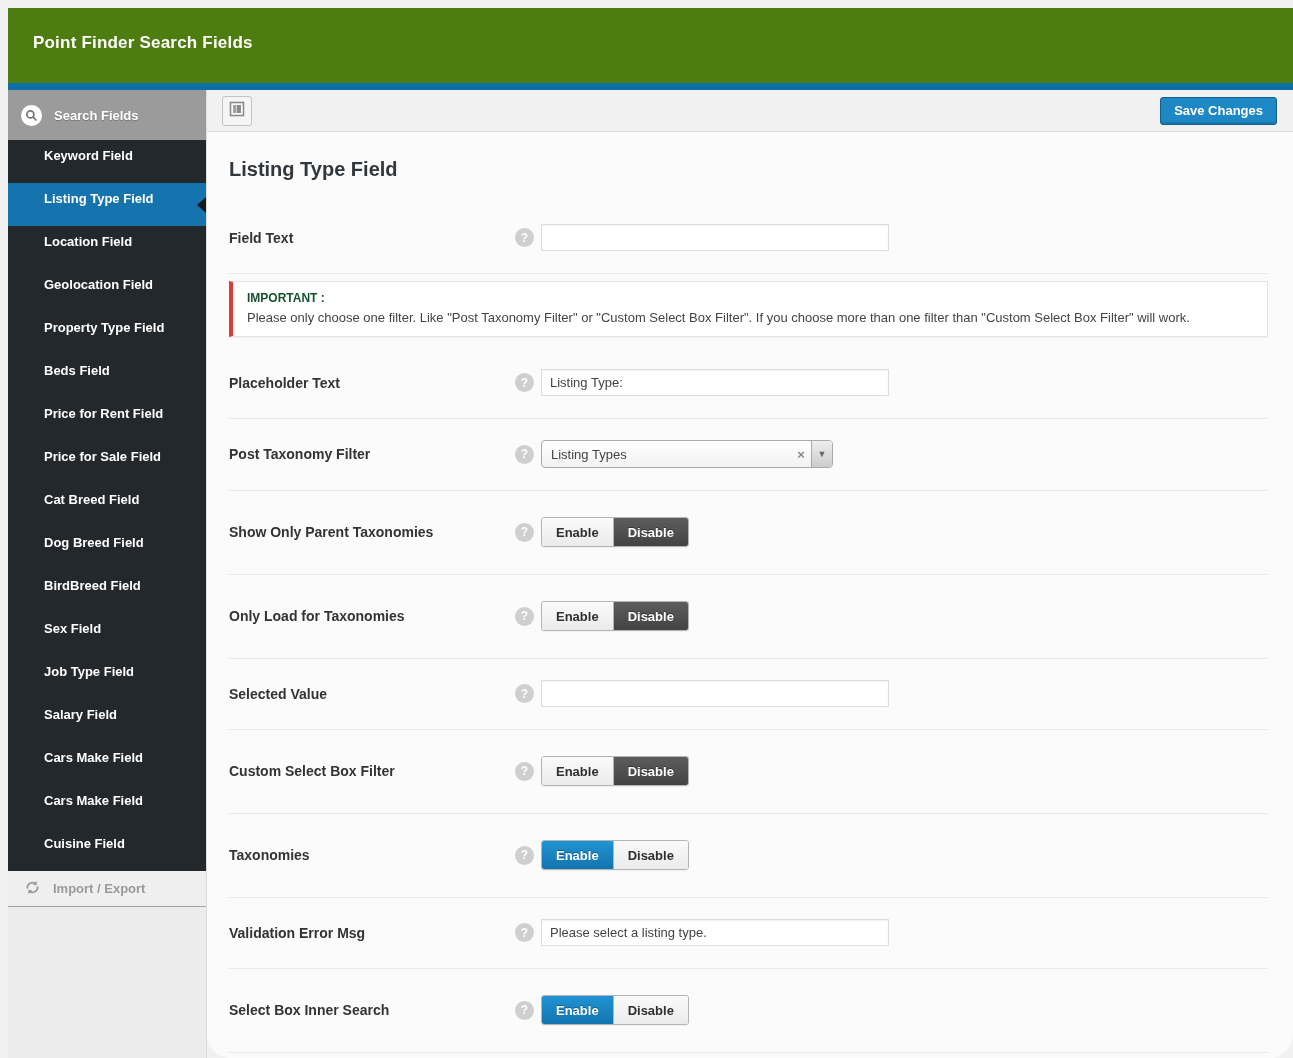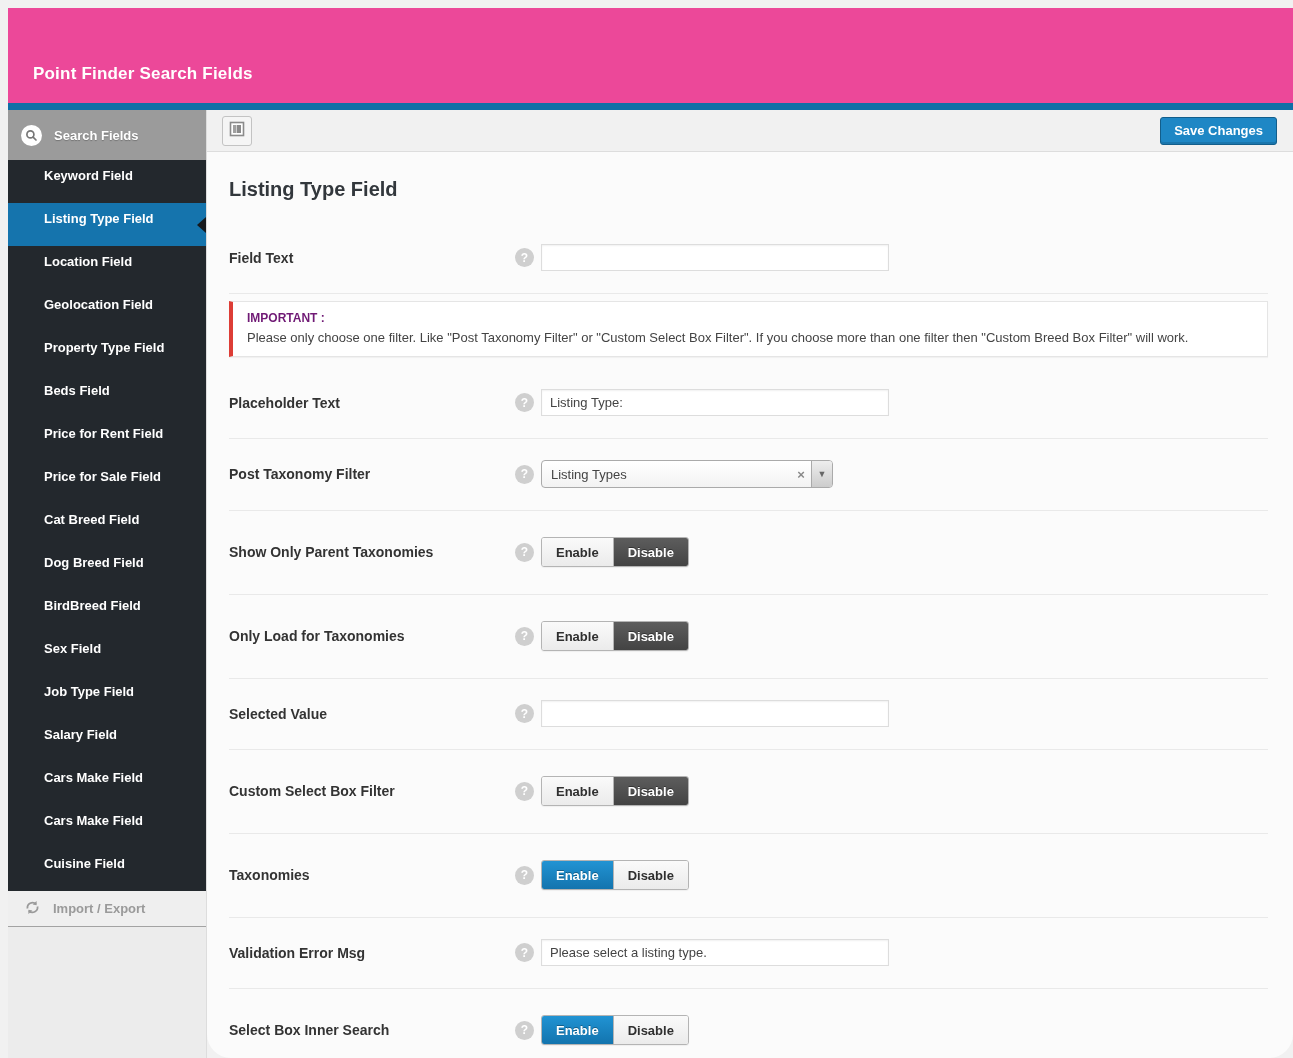--- a/index.html
+++ b/index.html
@@ -3,21 +3,21 @@
 <meta charset="utf-8">
 <style>
   * { margin:0; padding:0; box-sizing:border-box; }
   html,body { width:1293px; height:1058px; overflow:hidden;
     font-family:"Liberation Sans", sans-serif; background:#f1f1f1; }
 
   .panel { position:absolute; left:8px; top:8px; right:0; bottom:0;
     display:flex; flex-direction:column; }
 
   
-  .top-header { height:95px; background:#ec4899; padding:56px 0 0 25px; }
+  .top-header { height:75px; background:#4d7c0f; padding:25px 0 0 25px; }
   .top-header h2 { color:#ffffff; font-size:17px; font-weight:bold; letter-spacing:.2px; }
   .blue-bar { height:7px; background:#0e6fa6; }
 
   
   .cols { flex:1; display:flex; min-height:0; }
 
   
   .sidebar { width:199px; flex:0 0 199px; display:flex; flex-direction:column;
     background:#ececec; border-right:1px solid #dddddd; }
   .sb-head { height:50px; background:#9b9b9b; display:flex; align-items:center;
@@ -65,21 +65,21 @@
 
   .text-input { width:348px; height:27px; background:#ffffff; border:1px solid #dddddd;
     padding:0 8px; font-size:13px; color:#444444;
     font-family:"Liberation Sans", sans-serif;
     box-shadow:inset 0 1px 2px rgba(0,0,0,.06); }
 
   
   .notice { margin:7px 0 11px; background:#ffffff; border:1px solid #e5e5e5;
     border-left:4px solid #dd3d36; box-shadow:0 1px 1px rgba(0,0,0,.04);
     padding:9px 14px 11px; }
-  .notice-title { font-size:12px; font-weight:bold; color:#701a75; margin-bottom:5px; }
+  .notice-title { font-size:12px; font-weight:bold; color:#14532d; margin-bottom:5px; }
   .notice-body { font-size:13px; color:#444444; }
 
   
   .select2 { width:292px; height:28px; border:1px solid #aaaaaa; border-radius:4px;
     display:flex; align-items:center; background:linear-gradient(#ffffff,#f2f2f2);
     cursor:pointer; overflow:hidden; }
   .s2-text { flex:1; padding-left:9px; font-size:13px; color:#444444; }
   .s2-clear { width:20px; text-align:center; color:#888888; font-size:13px;
     font-weight:bold; cursor:pointer; }
   .s2-arrow { width:21px; height:100%; border-left:1px solid #aaaaaa;
@@ -173,21 +173,21 @@
         <h1>Listing Type Field</h1>
 
         <div class="row input-row">
           <div class="row-label">Field Text</div>
           <span class="help">?</span>
           <input class="text-input" type="text" value="" style="">
         </div>
 
         <div class="notice">
           <div class="notice-title">IMPORTANT :</div>
-          <div class="notice-body">Please only choose one filter. Like "Post Taxonomy Filter" or "Custom Select Box Filter". If you choose more than one filter then "Custom Breed Box Filter" will work.</div>
+          <div class="notice-body">Please only choose one filter. Like "Post Taxonomy Filter" or "Custom Select Box Filter". If you choose more than one filter than "Custom Select Box Filter" will work.</div>
         </div>
 
         <div class="row input-row">
           <div class="row-label">Placeholder Text</div>
           <span class="help">?</span>
           <input class="text-input" type="text" value="Listing Type:" style="">
         </div>
 
         <div class="row input-row">
           <div class="row-label">Post Taxonomy Filter</div>

